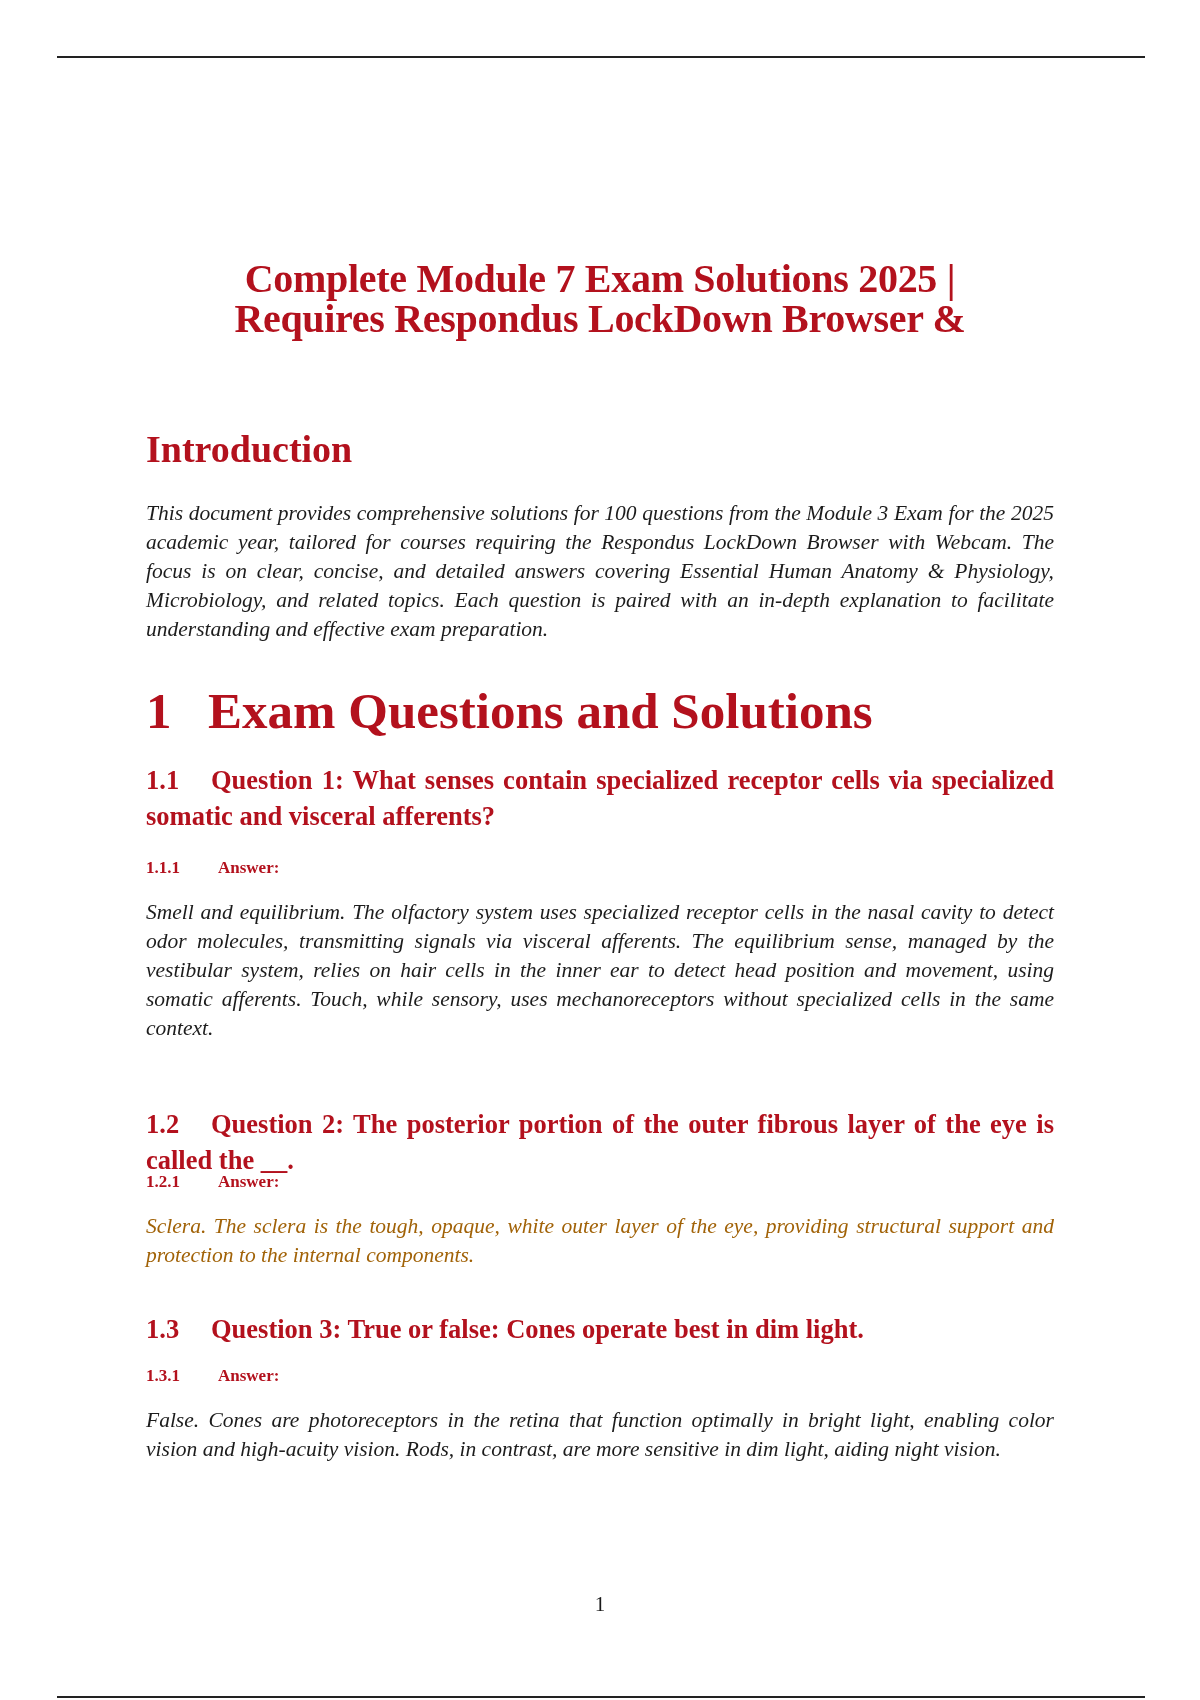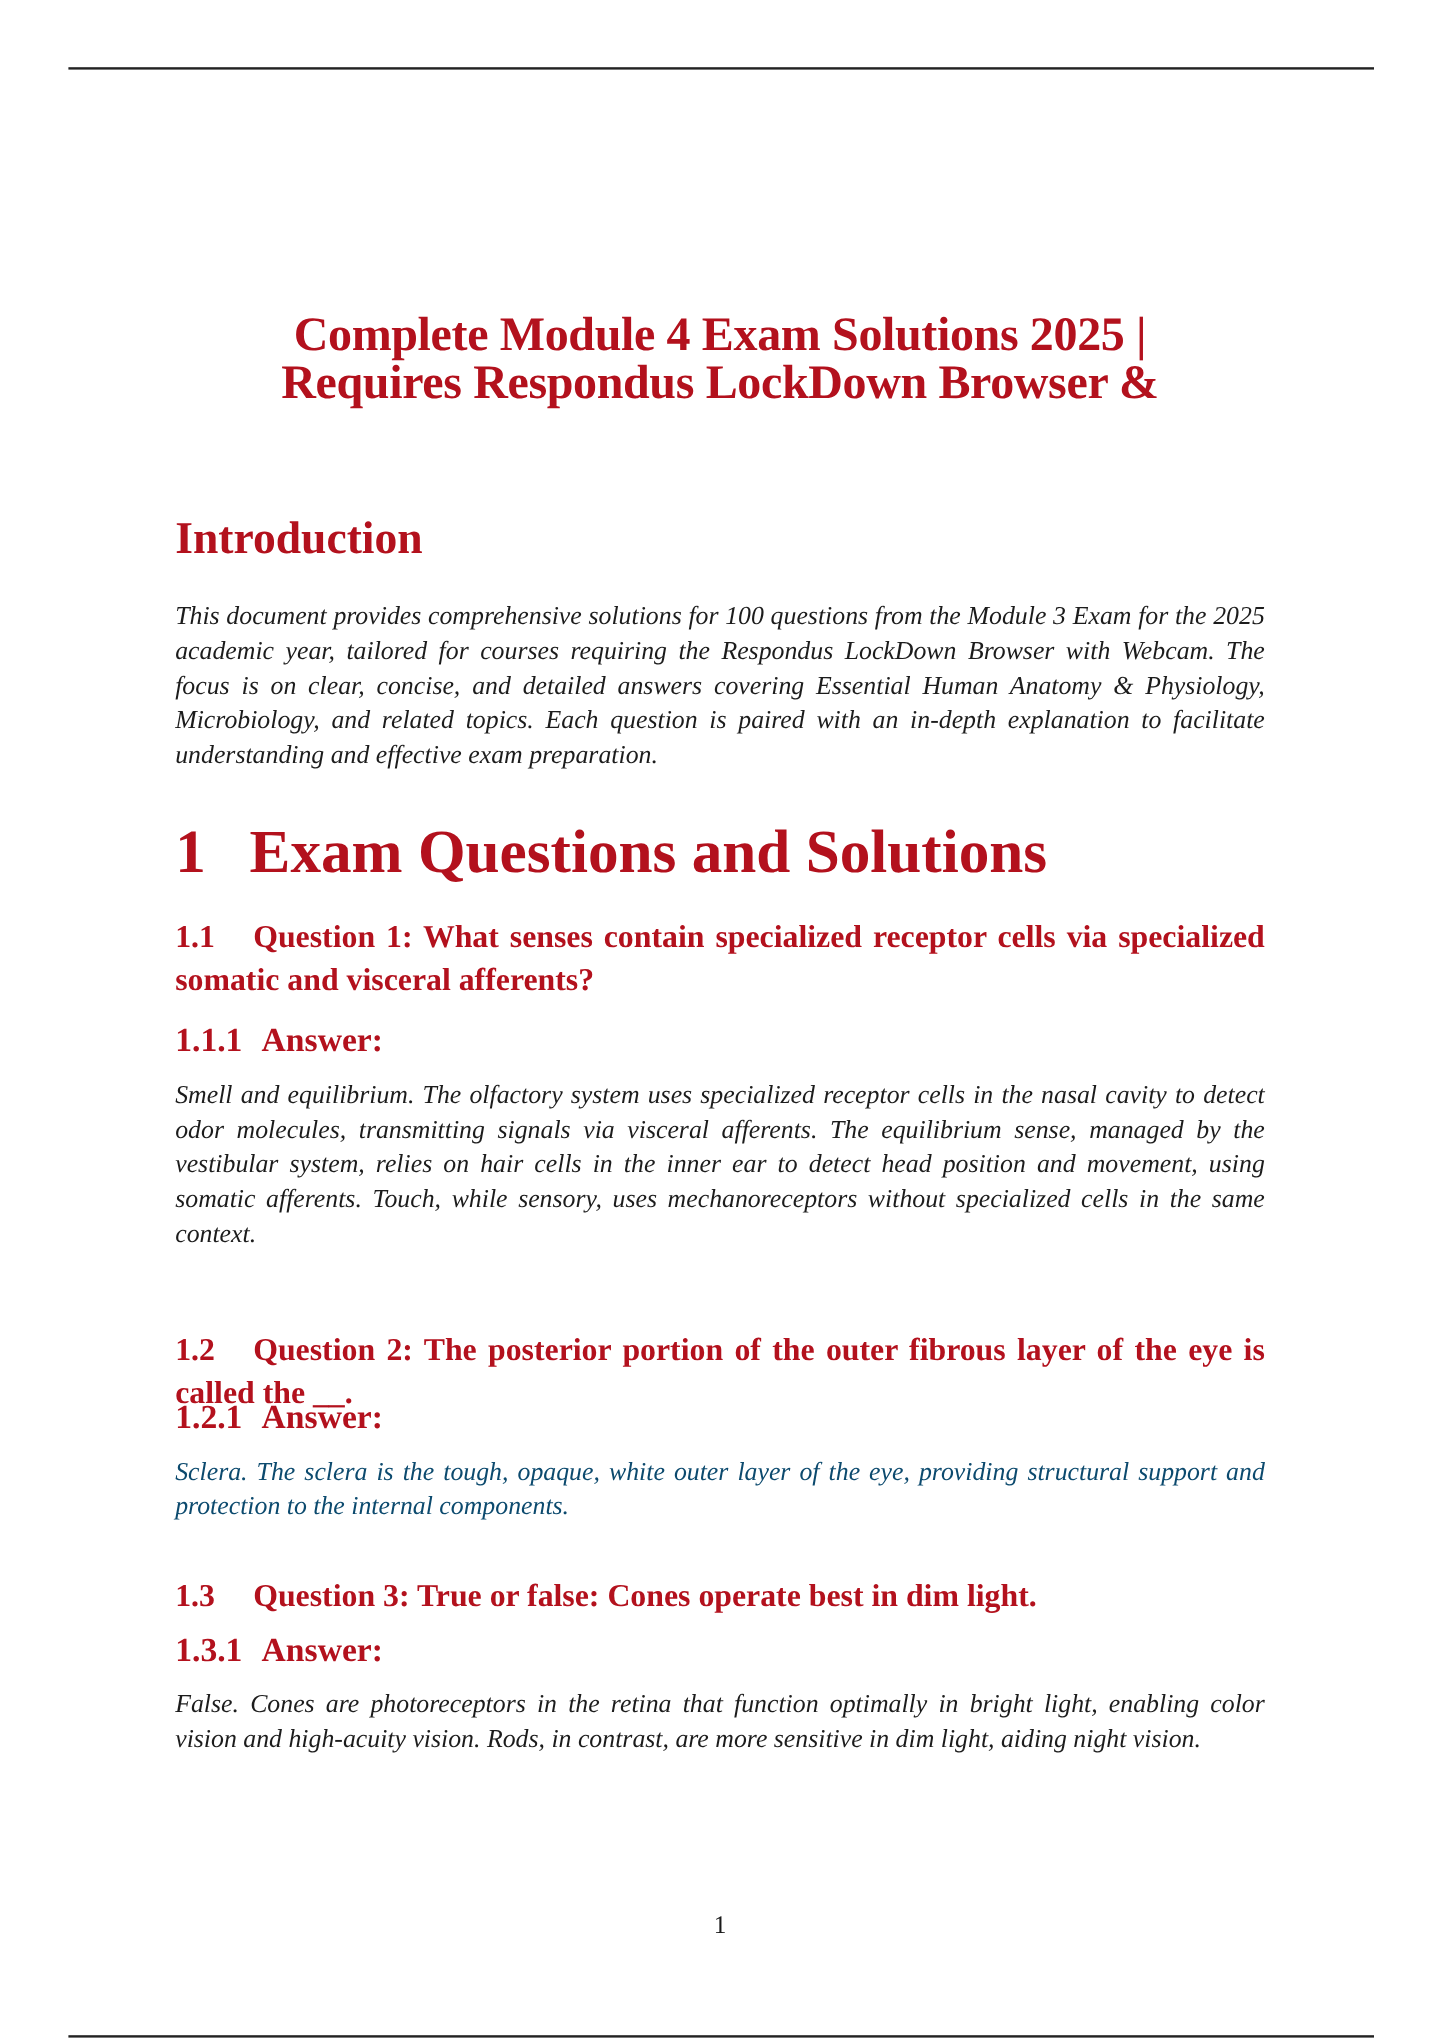--- a/index.html
+++ b/index.html
@@ -94,21 +94,21 @@
   .h-q .num { display: inline-block; width: 65px; }
   .q1 { top: 762px; }
   .q2 { top: 1106px; }
   .q3 { top: 1311px; }
 
   .h-a {
     position: absolute;
     left: 0;
     margin: 0;
     font-weight: bold;
-    font-size: 28px;
+    font-size: 17px;
     line-height: 28px;
   }
   .h-a .num { display: inline-block; width: 72px; }
   .a1 { top: 854px; }
   .a2 { top: 1168px; }
   .a3 { top: 1362px; }
 
   .p1 { top: 898px; }
   .p2 { top: 1212px; }
   .p3 { top: 1406px; }
@@ -124,21 +124,21 @@
   }
 </style>
 </head>
 <body>
 
 <div class="rule rule-top" style="background: rgb(34, 34, 34);"></div>
 
 <div class="page">
 
   <h1 class="title red" style="color: rgb(179, 17, 29);">
-    <span>Complete Module 4 Exam Solutions 2025 |</span>
+    <span>Complete Module 7 Exam Solutions 2025 |</span>
     <span>Requires Respondus LockDown Browser &amp;</span>
   </h1>
 
   <h2 class="h-intro red" style="color: rgb(179, 17, 29);">Introduction</h2>
   <p class="para p-intro" style="color: rgb(28, 28, 28);">This document provides comprehensive solutions for 100 questions from the Module 3 Exam for the 2025 academic year, tailored for courses requiring the Respondus LockDown Browser with Webcam. The focus is on clear, concise, and detailed answers covering Essential Human Anatomy &amp; Physiology, Microbiology, and related topics.  Each question is paired with an in-depth explanation to facilitate understanding and effective exam preparation.</p>
 
   <h2 class="h-section red" style="color: rgb(179, 17, 29);">
     <span class="num">1</span><span>Exam Questions and Solutions</span>
   </h2>
 
@@ -149,21 +149,21 @@
     <span class="num">1.1.1</span><span>Answer:</span>
   </h4>
   <p class="para p1" style="color: rgb(28, 28, 28);">Smell and equilibrium. The olfactory system uses specialized receptor cells in the nasal cavity to detect odor molecules, transmitting signals via visceral afferents.  The equilibrium sense, managed by the vestibular system, relies on hair cells in the inner ear to detect head position and movement, using somatic afferents. Touch, while sensory, uses mechanoreceptors without specialized cells in the same context.</p>
 
   <h3 class="h-q q2 red" style="color: rgb(179, 17, 29);">
     <span class="num">1.2</span><span>Question 2: The posterior portion of the outer fibrous layer of the eye is called the __.</span>
   </h3>
   <h4 class="h-a a2 red" style="color: rgb(179, 17, 29);">
     <span class="num">1.2.1</span><span>Answer:</span>
   </h4>
-  <p class="para p2" style="color: #0c4a6e;">Sclera.  The sclera is the tough, opaque, white outer layer of the eye, providing structural support and protection to the internal components.</p>
+  <p class="para p2" style="color: #a16207;">Sclera.  The sclera is the tough, opaque, white outer layer of the eye, providing structural support and protection to the internal components.</p>
 
   <h3 class="h-q q3 red" style="color: rgb(179, 17, 29);">
     <span class="num">1.3</span><span>Question 3: True or false: Cones operate best in dim light.</span>
   </h3>
   <h4 class="h-a a3 red" style="color: rgb(179, 17, 29);">
     <span class="num">1.3.1</span><span>Answer:</span>
   </h4>
   <p class="para p3" style="color: rgb(28, 28, 28);">False.  Cones are photoreceptors in the retina that function optimally in bright light, enabling color vision and high-acuity vision.  Rods, in contrast, are more sensitive in dim light, aiding night vision.</p>
 
   <div class="pagenum">1</div>

